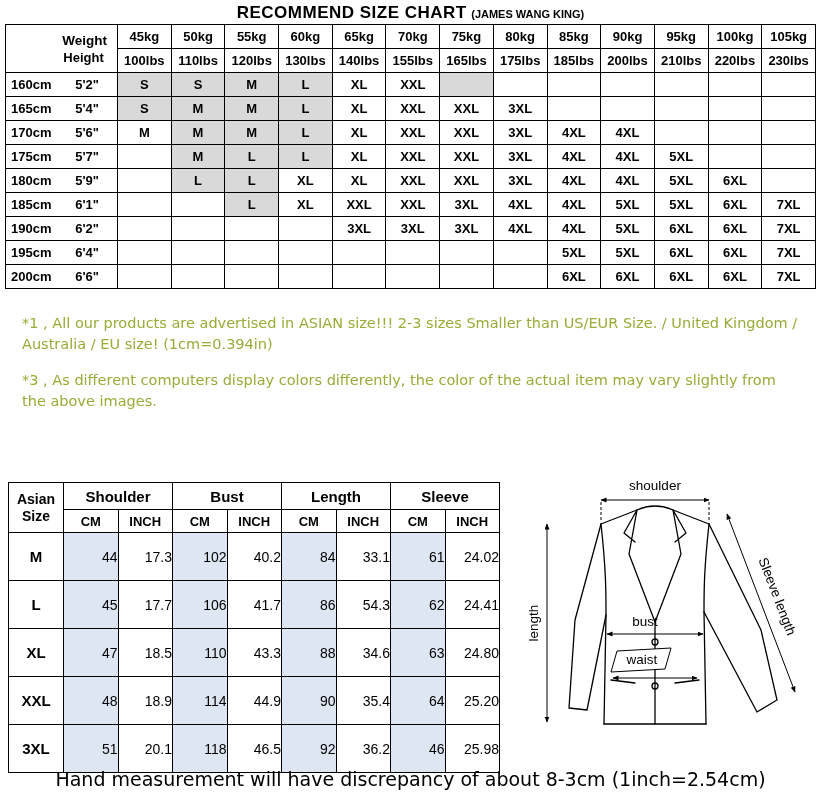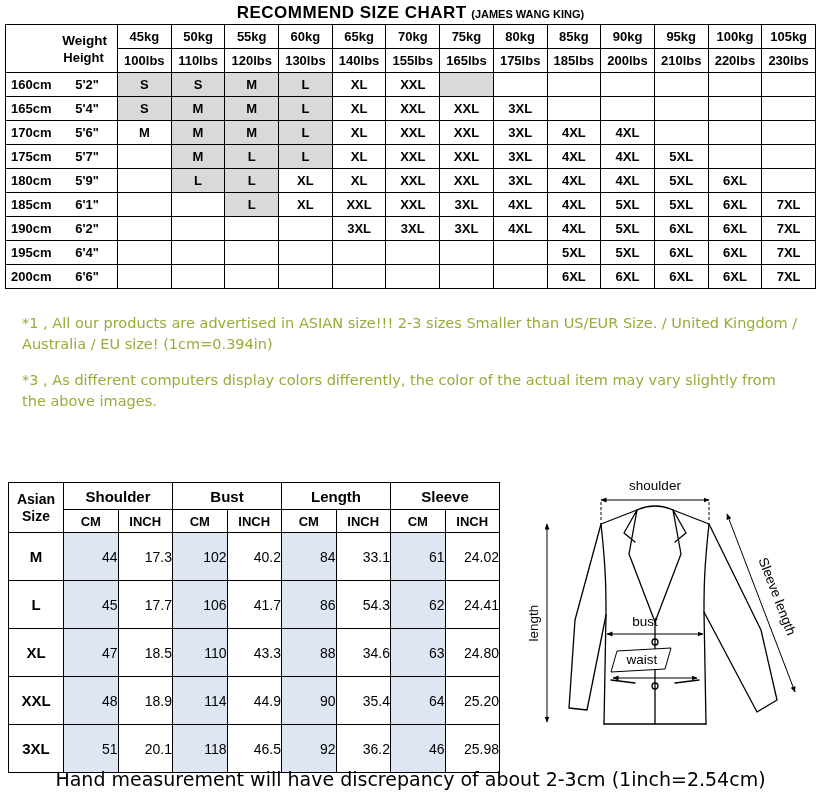--- a/index.html
+++ b/index.html
@@ -450,15 +450,15 @@
 
     <g>
       <text x="150" y="20" text-anchor="middle">shoulder</text>
       <text x="33" y="153" text-anchor="middle" transform="rotate(-90 33 153)">length</text>
       <text x="140" y="156" text-anchor="middle">bust</text>
       <text x="137" y="194" text-anchor="middle">waist</text>
       <text x="268" y="128" text-anchor="middle" transform="rotate(69 268 128)">Sleeve length</text>
     </g>
   </svg>
 
-  <div class="footer">Hand measurement will have discrepancy of about 2-3cm (1inch=2.54cm)</div>
+  <div class="footer">Hand measurement will have discrepancy of about 8-3cm (1inch=2.54cm)</div>
 
 </div>
 
 </body></html>

